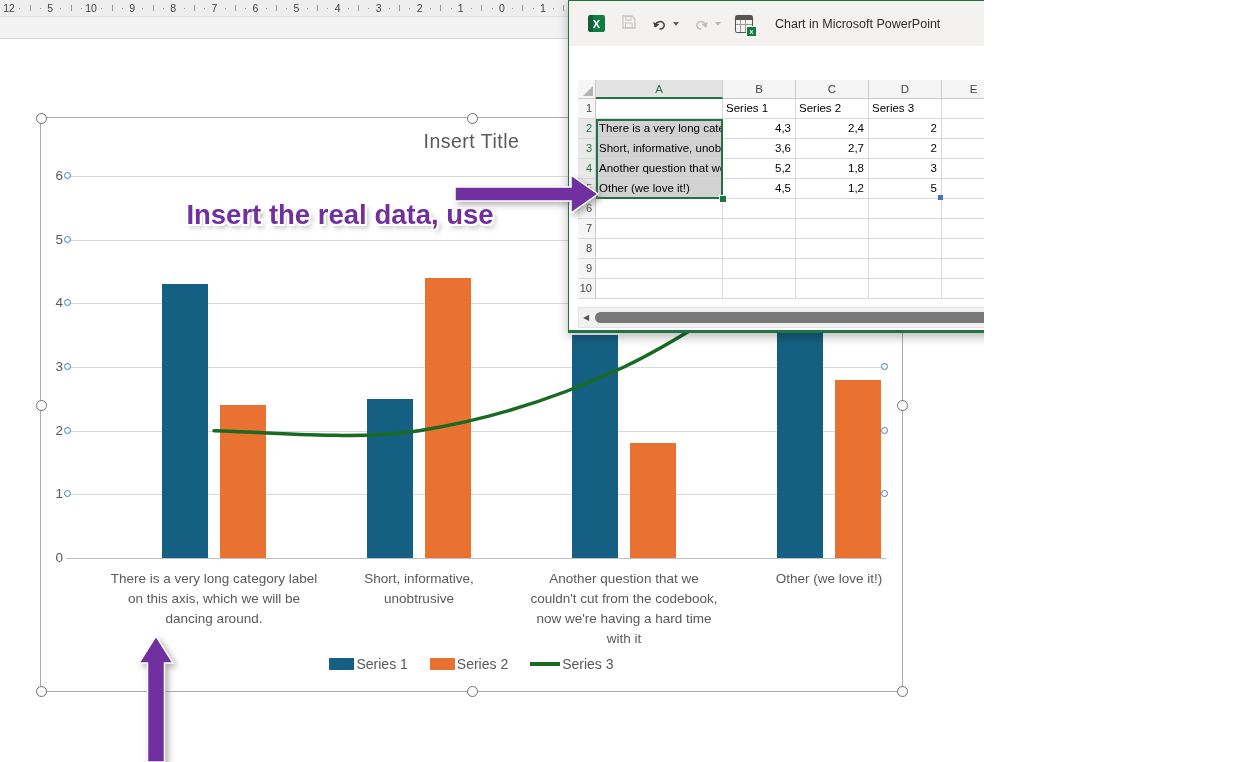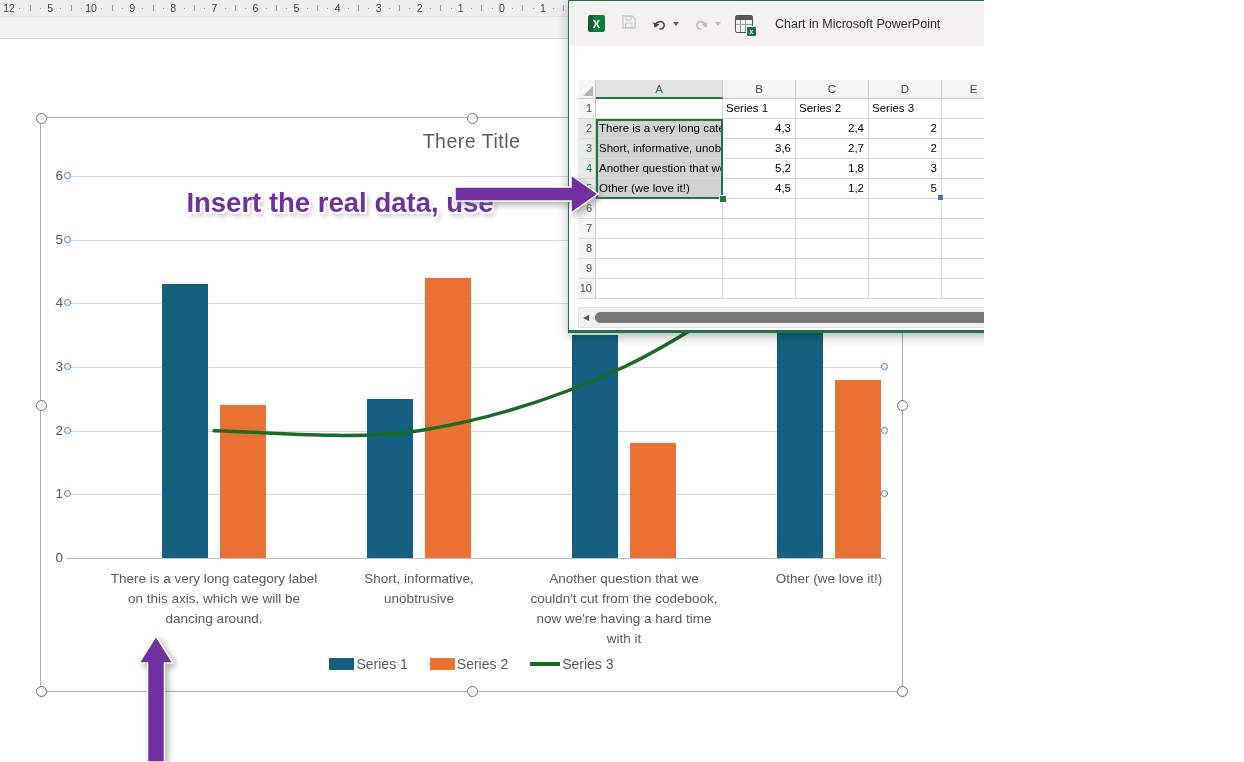--- a/index.html
+++ b/index.html
@@ -59,21 +59,21 @@
   #sel-overlay{box-sizing:border-box;border:2px solid #217346;z-index:3;pointer-events:none;}
   #sel-fillhandle{width:6px;height:6px;background:#217346;border:1px solid #fff;z-index:4;}
   #d5-handle{width:5px;height:5px;background:#4472c4;z-index:3;}
 
   
   .sb-track{background:#f1f1f1;border:1px solid #e3e3e3;box-sizing:border-box;}
   .sb-thumb{position:absolute;background:#787878;border-radius:6px;}
   .sb-arrow{position:absolute;font-size:8px;color:#555;line-height:10px;}
 
   
-  #annotation{left:158px;top:184px;width:364px;z-index:10;text-align:center;font-size:27.5px;font-weight:bold;line-height:37px;color:#7030a0;
+  #annotation{left:158px;top:196px;width:364px;z-index:10;text-align:center;font-size:27.5px;font-weight:bold;line-height:37px;color:#7030a0;
     text-shadow:-2px -2px 0 #fff,2px -2px 0 #fff,-2px 2px 0 #fff,2px 2px 0 #fff,0 -2px 0 #fff,0 2px 0 #fff,-2px 0 0 #fff,2px 0 0 #fff,3px 4px 5px rgba(110,110,110,.55);}
   #arrows{left:0;top:0;z-index:11;pointer-events:none;}
 </style>
 </head>
 <body>
 
 <div id="screen">
 
   <div class="abs" id="ruler-band">
       <div class="ruler-num" style="left: 9px;">12</div>
@@ -132,21 +132,21 @@
       <div class="ruler-dot" style="left: 553.178px;"></div>
       <div class="ruler-tick" style="left: 563.445px;"></div>
       <div class="ruler-dot" style="left: 573.712px;"></div>
       <div class="ruler-num" style="left: 583.98px;">2</div>
     </div>
   <div class="abs" id="ruler-band2"></div>
 
   <div class="abs" id="offslide"></div>
 
   <div class="abs" id="chart">
-    <div class="abs" id="chart-title">There Title</div>
+    <div class="abs" id="chart-title">Insert Title</div>
     <div class="abs" id="plot" style="left:0;top:0;width:861px;height:573px;">
         <div class="gridline base" style="left: 25px; top: 440px; width: 820px;"></div>
         <div class="ylab" style="left: -8px; top: 432px;">0</div>
         <div class="gridline" style="left: 25px; top: 376.333px; width: 820px;"></div>
         <div class="ylab" style="left: -8px; top: 368.333px;">1</div>
         <div class="gdot" style="left: 23px; top: 372.333px;"></div>
         <div class="gdot" style="left: 840px; top: 372.333px;"></div>
         <div class="gridline" style="left: 25px; top: 312.667px; width: 820px;"></div>
         <div class="ylab" style="left: -8px; top: 304.667px;">2</div>
         <div class="gdot" style="left: 23px; top: 308.667px;"></div>

